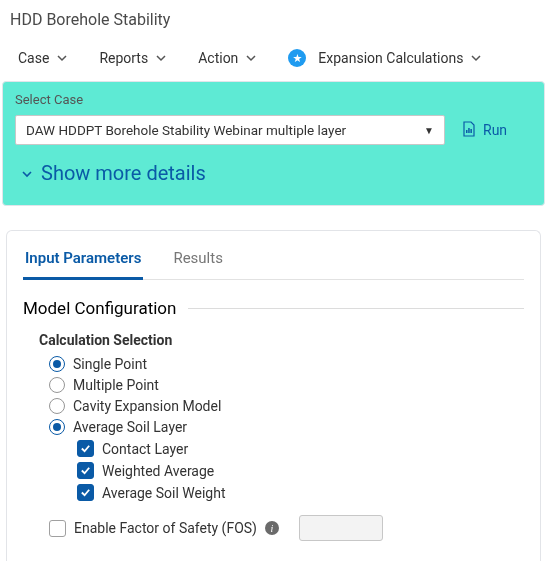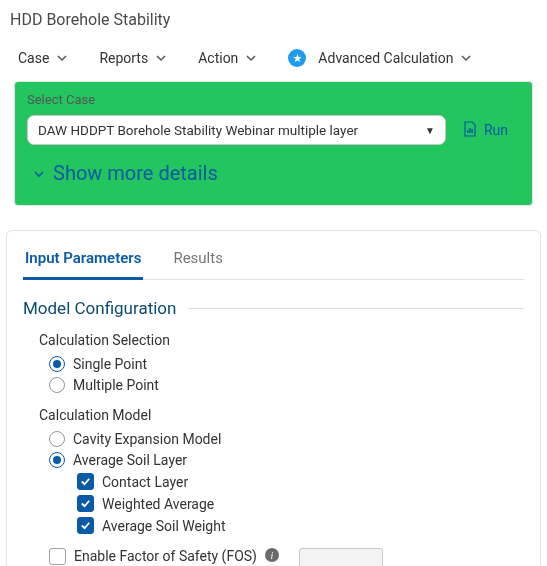--- a/index.html
+++ b/index.html
@@ -38,42 +38,42 @@
       border-radius: 50%;
       background: #1f9bf0;
       display: inline-flex;
       align-items: center;
       justify-content: center;
       color: #fff;
       font-size: 11px;
       margin-right: 4px;
     }
     .select-case-box {
-      background: #22c55e;
+      background: #5eead4;
       border: 1px solid #e1e5ea;
       border-radius: 4px;
-      margin: 0 14px;
+      margin: 0 2px;
       padding: 10px 24px 16px 12px;
       position: relative;
     }
     .select-case-label {
       font-size: 13px;
       color: #555;
       margin-bottom: 8px;
     }
     .case-row {
       display: flex;
       align-items: center;
       gap: 16px;
     }
     .case-dropdown {
       flex: 1;
       background: #fff;
       border: 1px solid #c7c7c7;
-      border-radius: 7px;
+      border-radius: 2px;
       height: 30px;
       display: flex;
       align-items: center;
       justify-content: space-between;
       padding: 0 10px;
       font-size: 13.5px;
       color: #333;
       cursor: pointer;
       max-width: 430px;
     }
@@ -124,33 +124,33 @@
       border-bottom: 3px solid #0a5aa6;
       margin-bottom: -1px;
     }
     .fieldset-title-row {
       display: flex;
       align-items: center;
       margin: 6px 0 14px 0;
     }
     .fieldset-title {
       font-size: 17px;
-      color: #0c4a6e;
+      color: #000000;
       font-weight: 400;
       white-space: nowrap;
       padding-right: 12px;
     }
     .fieldset-line {
       flex: 1;
       height: 1px;
       background: #dcdcdc;
     }
     .subheading {
       font-size: 14px;
-      font-weight: 400;
+      font-weight: 700;
       color: #333;
       margin: 8px 0 8px 16px;
     }
     .radio-group, .checkbox-group {
       margin-left: 26px;
     }
     .radio-row, .check-row {
       display: flex;
       align-items: center;
       gap: 8px;
@@ -189,21 +189,21 @@
       flex-shrink: 0;
       background: #fff;
     }
     .checkbox.checked {
       background: #0a5aa6;
       border-color: #0a5aa6;
     }
     .checkbox.checked svg { width: 11px; height: 11px; }
     .fos-row {
       display: flex;
-      align-items: flex-start;
+      align-items: center;
       gap: 8px;
       margin: 14px 0 0 26px;
       font-size: 14px;
       color: #333;
     }
     .info-icon {
       width: 14px;
       height: 14px;
       border-radius: 50%;
       background: #6a6a6a;
@@ -250,21 +250,21 @@
   <div class="menu-item">
     <span>Action</span>
     <span class="chevron">
       <svg viewBox="0 0 10 10">
           <path d="M1 3 L5 7 L9 3" stroke="#555" stroke-width="1.5" fill="none"></path>
         </svg>
     </span>
   </div>
   <div class="menu-item">
     <span class="star-badge">★</span>
-    <span>Advanced Calculation</span>
+    <span>Expansion Calculations</span>
     <span class="chevron">
       <svg viewBox="0 0 10 10">
           <path d="M1 3 L5 7 L9 3" stroke="#555" stroke-width="1.5" fill="none"></path>
         </svg>
     </span>
   </div>
 </div>
 
 <div class="select-case-box">
   <div class="select-case-label">Select Case</div>
@@ -311,21 +311,20 @@
     <div class="radio-row">
       <span class="radio checked"></span>
       <span>Single Point</span>
     </div>
     <div class="radio-row">
       <span class="radio"></span>
       <span>Multiple Point</span>
     </div>
   </div>
 
-  <div class="subheading" style="margin-top:14px">Calculation Model</div>
   <div class="radio-group">
     <div class="radio-row">
       <span class="radio"></span>
       <span>Cavity Expansion Model</span>
     </div>
     <div class="radio-row">
       <span class="radio checked"></span>
       <span>Average Soil Layer</span>
     </div>
   </div>

